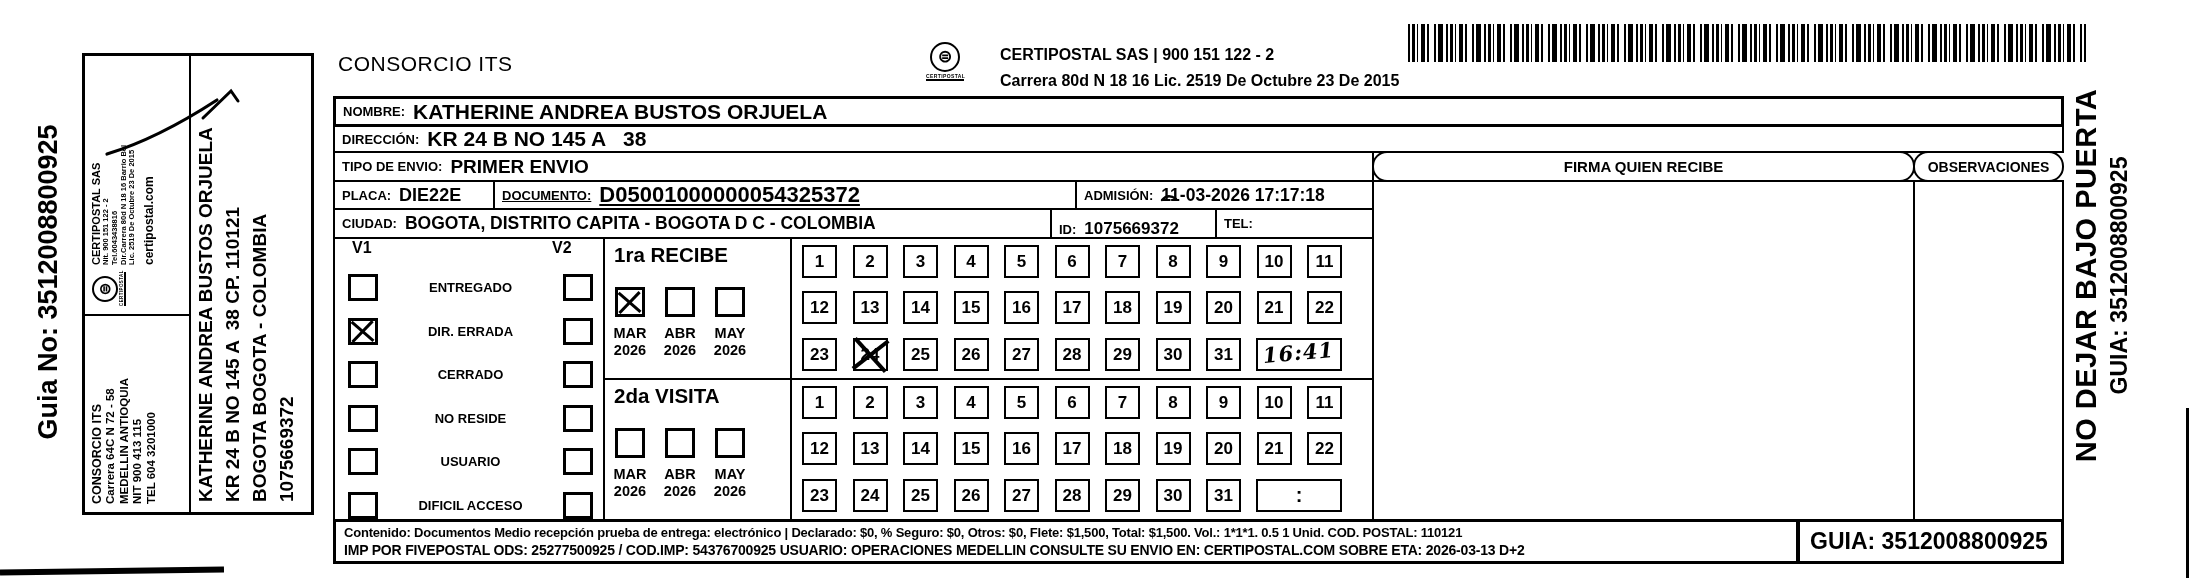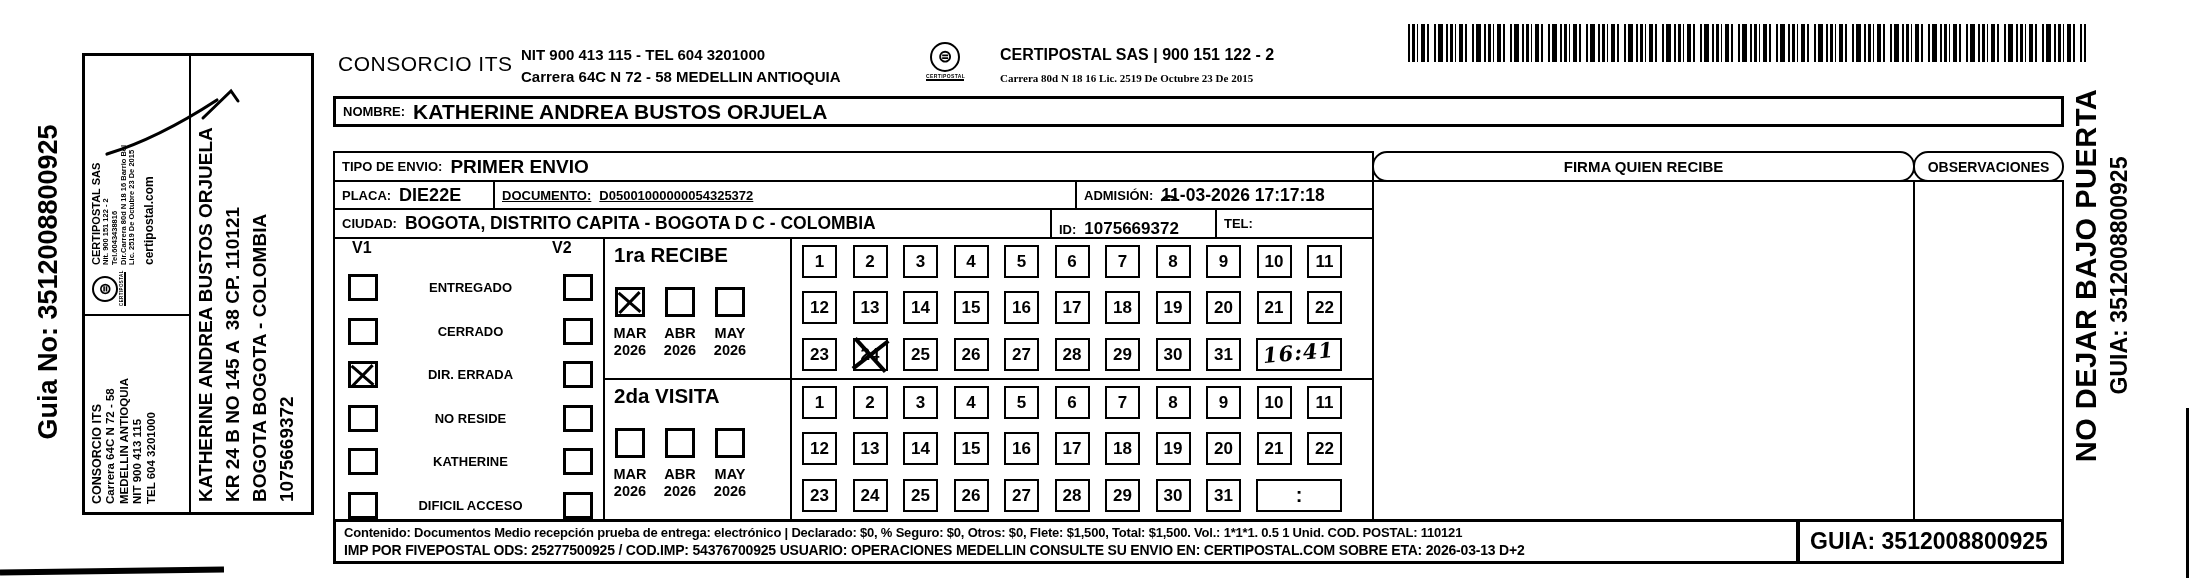--- a/index.html
+++ b/index.html
@@ -34,21 +34,21 @@
   .ct-name { font-size:11px; font-weight:bold; line-height:12px; }
   .ct-lines div { font-size:7.5px; font-weight:bold; line-height:8.8px; }
   .ct-web { font-size:12px; font-weight:bold; margin-top:5px; }
   .side-recipient { position:absolute; top:104px; left:0; right:0; bottom:0; padding:3px 0 0 10px; }
   .side-recipient div { font-size:19px; font-weight:bold; line-height:27px; white-space:pre; }
 
   
   .h-consorcio { font-size:21px; letter-spacing:.5px; }
   .h-nit div { font-size:15px; font-weight:bold; line-height:22px; }
   .h-certi1 { font-size:16px; font-weight:bold; }
-  .h-certi2 { font-size:11px; font-weight:bold;font-family:Liberation Serif, serif; }
+  .h-certi2 { font-size:16px; font-weight:bold; }
   .barcode {
     background:
       repeating-linear-gradient(90deg,#000 0 2px,#fff 2px 4px,#000 4px 7px,#fff 7px 9px,#000 9px 10px,#fff 10px 13px,#000 13px 17px,#fff 17px 19px,#000 19px 21px,#fff 21px 26px,#000 26px 28px,#fff 28px 30px,#000 30px 35px,#fff 35px 38px);
   }
 
   
   .cb { width:30px; height:27px; border:3px solid #000; box-sizing:border-box; position:relative; background:#fff; }
   .cbx::before,.cbx::after { content:""; position:absolute; left:-12%; top:46%; width:122%; height:3px; background:#000; }
   .cbx::before { transform:rotate(41deg); }
   .cbx::after  { transform:rotate(-46deg); }
@@ -135,54 +135,54 @@
         </div>
     </div>
   </div>
 
   <svg class="hw" style="left:95px; top:84px;" width="150" height="78">
     <path d="M12 70 C 45 60, 82 42, 122 16" stroke-width="3.2"></path>
     <path d="M108 34 L136 7 L143 17" stroke-width="3"></path>
   </svg>
 
   <div class="abs h-consorcio" style="left:338px; top:52px;">CONSORCIO ITS</div>
-  <div class="abs h-nit" style="left:521px; top:44px;">
-    <div>NIT 900 413 115 - TEL 604 3201000</div>
-    <div>Carrera 64C N 72 - 58 MEDELLIN ANTIOQUIA</div>
-  </div>
   <div class="abs logo-wrap" style="left:926px; top:40px; width:38px;">
     <div class="logo-circle" style="width:30px;height:30px;line-height:25px;font-size:17px;">⊜</div>
     <div class="logo-caption" style="font-size:5px;">CERTIPOSTAL</div>
   </div>
   <div class="abs h-certi1" style="left:1000px; top:46px;">CERTIPOSTAL SAS | 900 151 122 - 2</div>
   <div class="abs h-certi2" style="left:1000px; top:72px;">Carrera 80d N 18 16  Lic. 2519 De Octubre 23 De 2015</div>
   <div class="abs barcode" style="left:1408px; top:24px; width:678px; height:38px;"></div>
 
   <div class="cell cell3 fieldrow" style="left:333px; top:96px; width:1731px; height:31px;">
     <span class="flbl">NOMBRE:</span>
     <span class="fval" style="font-size:21px;">KATHERINE ANDREA BUSTOS ORJUELA</span>
   </div>
+  <div class="cell fieldrow" style="left:333px; top:125px; width:1731px; height:28px;">
+    <span class="flbl">DIRECCIÓN:</span>
+    <span class="fval" style="font-size:21px; white-space:pre;">KR 24 B NO 145 A   38</span>
+  </div>
 
   <div class="cell fieldrow" style="left:333px; top:151px; width:1041px; height:31px;">
     <span class="flbl">TIPO DE ENVIO:</span>
     <span class="fval" style="font-size:19px;">PRIMER ENVIO</span>
   </div>
   <div class="cell center colhdr" style="left:1372px; top:151px; width:543px; height:31px;">FIRMA QUIEN RECIBE</div>
   <div class="cell center colhdr" style="left:1913px; top:151px; width:151px; height:31px; font-size:14px;">OBSERVACIONES</div>
 
   <div class="cell" style="left:1372px; top:180px; width:543px; height:341px;"></div>
   <div class="cell" style="left:1913px; top:180px; width:151px; height:341px;"></div>
 
   <div class="cell fieldrow" style="left:333px; top:180px; width:162px; height:30px;">
     <span class="flbl">PLACA:</span>
     <span class="fval" style="font-size:18px;">DIE22E</span>
   </div>
   <div class="cell fieldrow" style="left:493px; top:180px; width:584px; height:30px;text-decoration:underline;">
     <span class="flbl">DOCUMENTO:</span>
-    <span class="fval" style="font-size:13px;">D05001000000054325372</span>
+    <span class="fval" style="font-size:22px;">D05001000000054325372</span>
   </div>
   <div class="cell fieldrow" style="left:1075px; top:180px; width:299px; height:30px;">
     <span class="flbl">ADMISIÓN:</span>
     <span class="fval" style="font-size:17.5px;">11-03-2026 17:17:18</span>
   </div>
 
   <svg class="hw" style="left:1160px; top:191px;" width="20" height="14">
     <path d="M2 9 Q 8 2, 16 8" stroke-width="2.4"></path>
   </svg>
 
@@ -202,37 +202,37 @@
   <div class="cell" style="left:333px; top:237px; width:272px; height:284px;">
     <div class="v1v2-hdr" style="left:17px;">V1</div>
     <div class="v1v2-hdr" style="left:217px;">V2</div>
     <div id="status-rows">
         <div class="status-row">
           <div class="cb"></div>
           <div class="status-label">ENTREGADO</div>
           <div class="cb"></div>
         </div>
         <div class="status-row">
-          <div class="cb"></div>
-          <div class="status-label">CERRADO</div>
-          <div class="cb"></div>
-        </div>
-        <div class="status-row">
           <div class="cb cbx"></div>
           <div class="status-label">DIR. ERRADA</div>
           <div class="cb"></div>
         </div>
         <div class="status-row">
           <div class="cb"></div>
+          <div class="status-label">CERRADO</div>
+          <div class="cb"></div>
+        </div>
+        <div class="status-row">
+          <div class="cb"></div>
           <div class="status-label">NO RESIDE</div>
           <div class="cb"></div>
         </div>
         <div class="status-row">
           <div class="cb"></div>
-          <div class="status-label">KATHERINE</div>
+          <div class="status-label">USUARIO</div>
           <div class="cb"></div>
         </div>
         <div class="status-row">
           <div class="cb"></div>
           <div class="status-label">DIFICIL ACCESO</div>
           <div class="cb"></div>
         </div>
       </div>
   </div>
 

